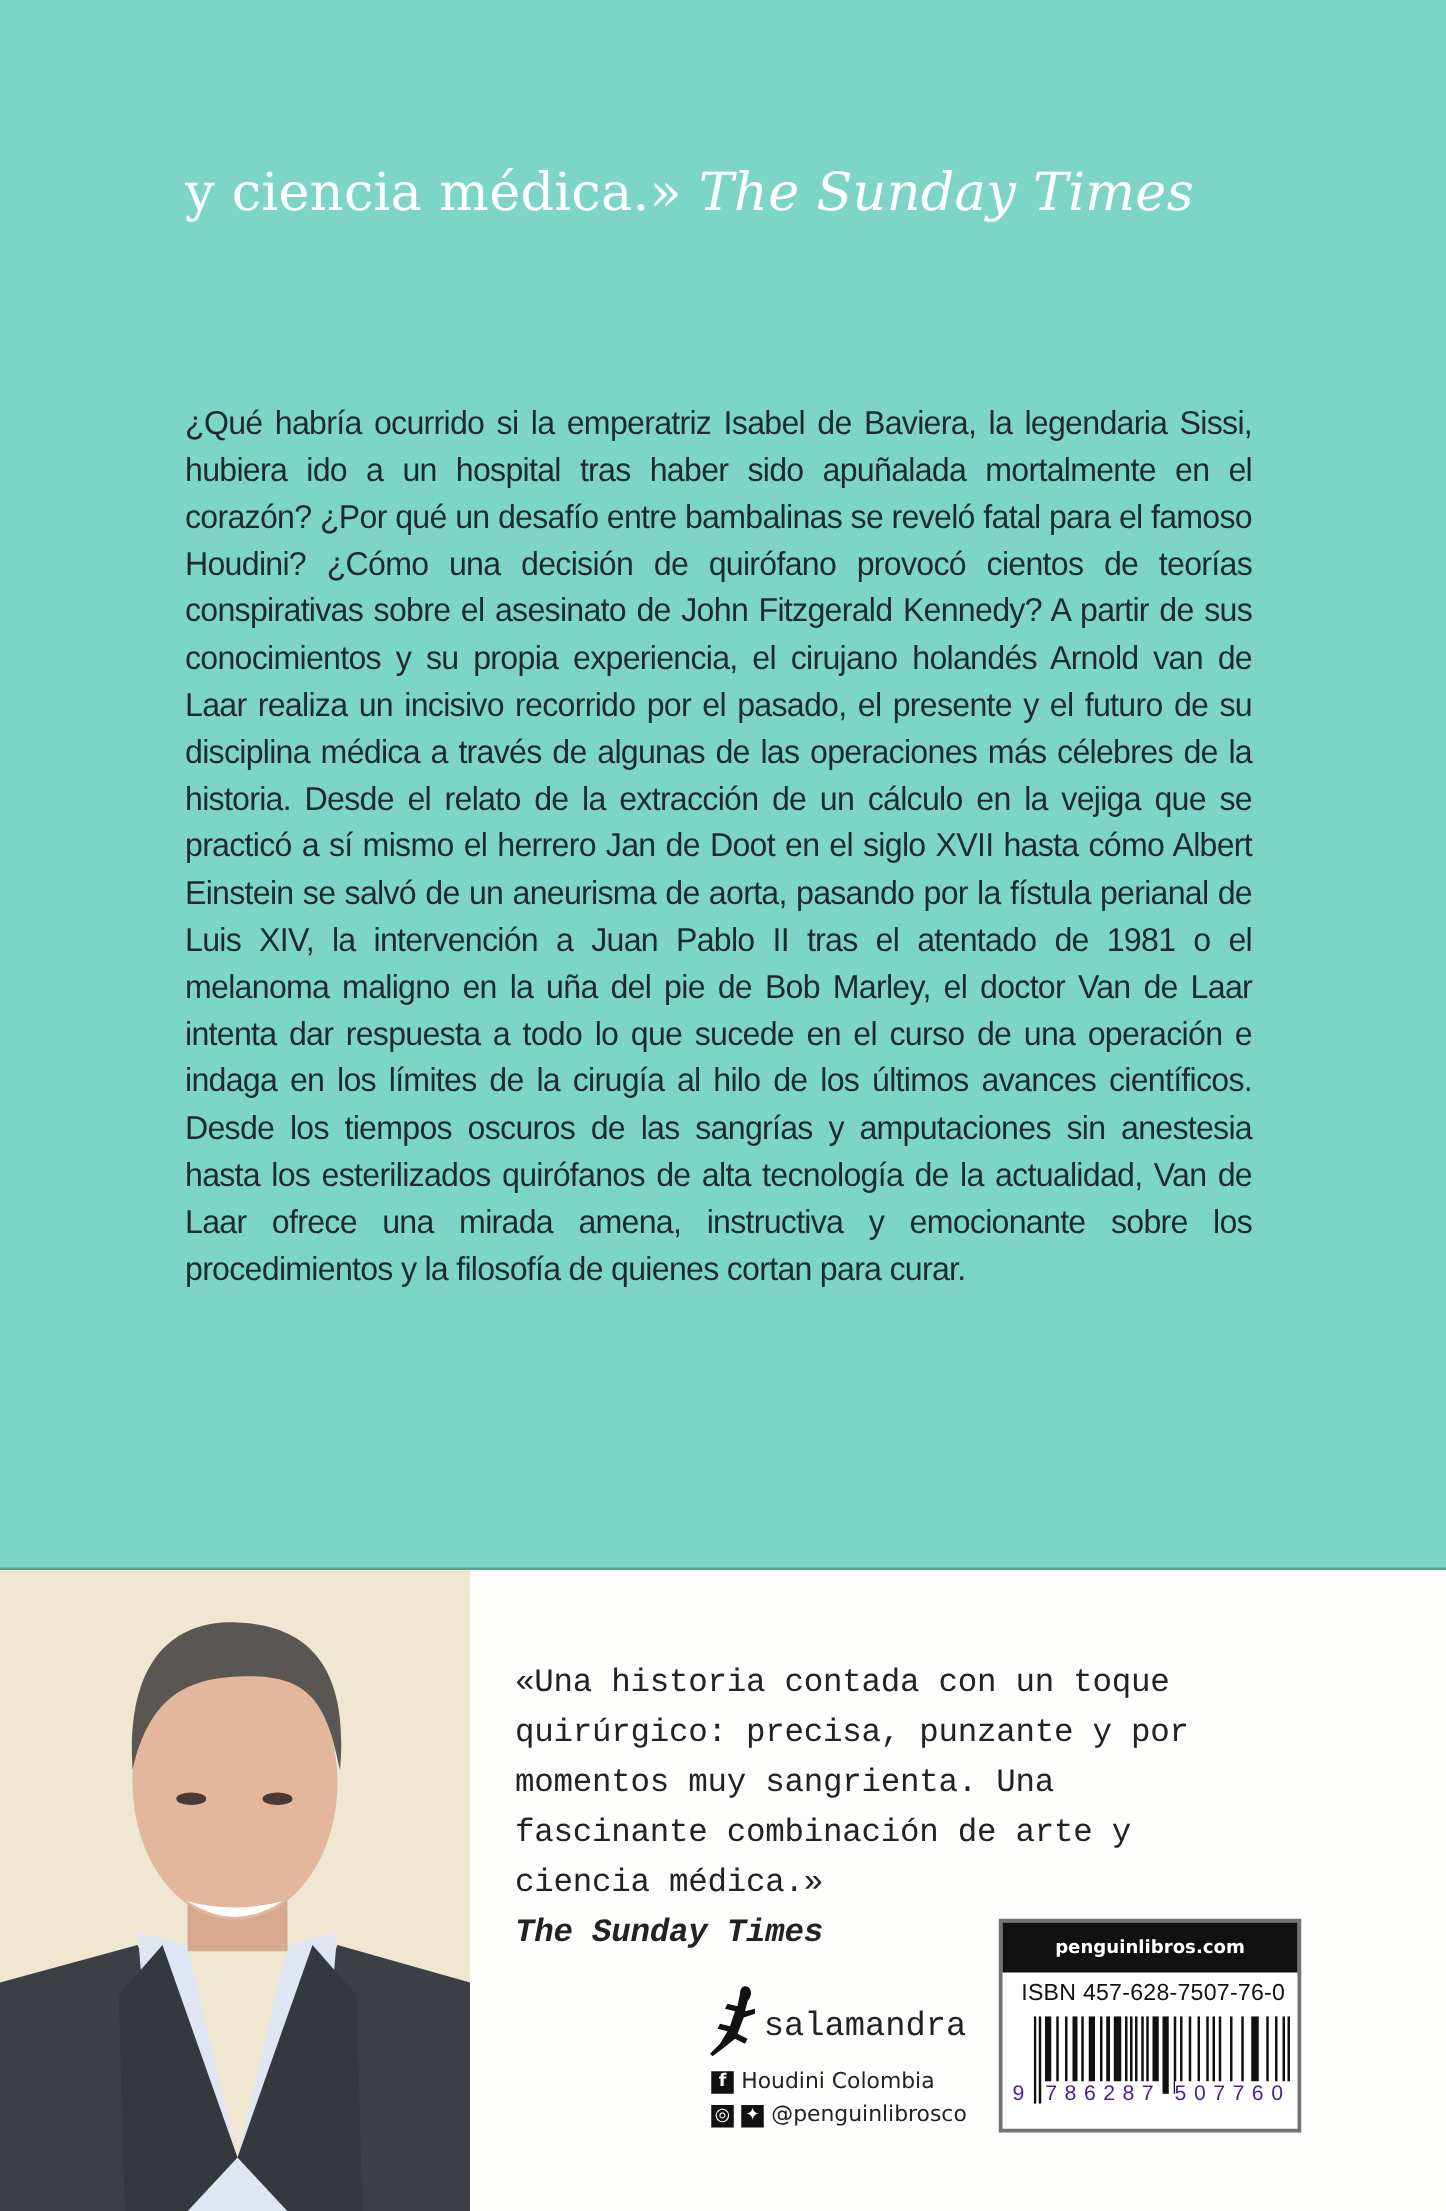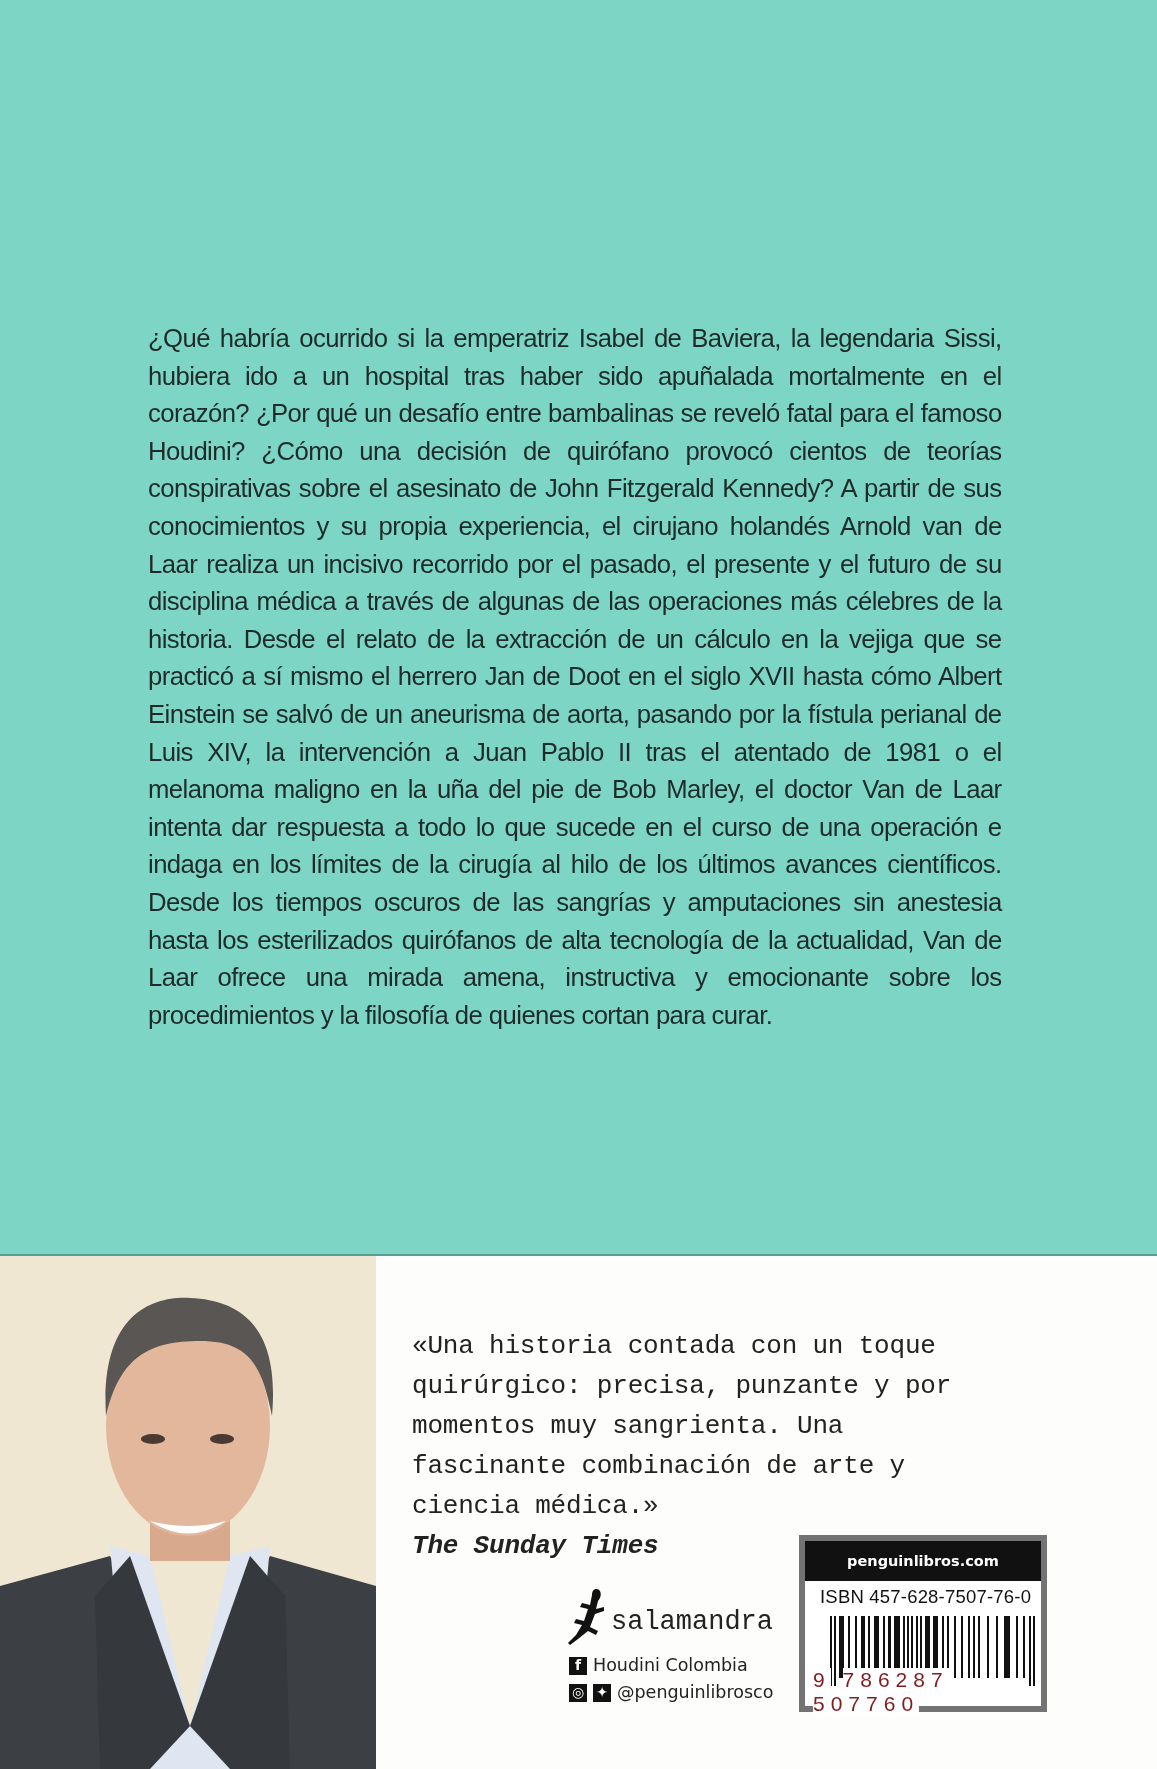--- a/index.html
+++ b/index.html
@@ -12,33 +12,34 @@
   .photo { position:absolute; left:0; top:1256px; width:376px; height:513px; overflow:hidden;
     background: linear-gradient(180deg,#f1ead6 0%,#ece3cd 60%,#e0d6bf 100%); }
   .bottom { position:absolute; left:376px; top:1256px; width:781px; height:513px; background:#fdfdfb; }
   .quote2 { position:absolute; left:412px; top:1326px; width:560px; font-family:Liberation Mono, monospace; font-size:26px; line-height:40px; color:#222; letter-spacing:-0.2px; }
   .quote2 .src { font-weight:bold; font-style:italic; display:block; }
   .logo { position:absolute; left:566px; top:1587px; width:240px; }
   .logo .name { position:absolute; left:45px; top:20px; font-family:Liberation Mono, monospace; font-size:27px; color:#222; }
   .social { position:absolute; left:569px; top:1652px; font-family:"DejaVu Sans",sans-serif; font-size:17.5px; color:#222; line-height:27px; }
   .social .row { display:flex; align-items:center; gap:4px; }
   .sq { display:inline-flex; width:18px; height:18px; background:#111; color:#fff; align-items:center; justify-content:center; font-weight:bold; font-size:14px; font-family:"DejaVu Sans",sans-serif; margin-right:2px; }
-  .isbnbox { position:absolute; left:799px; top:1535px; width:236px; height:165px; border:6px solid #737373; background:#fff; }
+  .isbnbox { position:absolute; left:799px; top:1535px; width:236px; height:165px; border:3px solid #737373; background:#fff; }
   .isbnbox .site { height:40px; background:#111; color:#fff; font-family:"DejaVu Sans",sans-serif; font-weight:bold; font-size:14.5px; display:flex; align-items:center; justify-content:center; }
   .isbnbox .isbn { font-family:"Liberation Sans",sans-serif; font-size:18.5px; color:#111; padding-left:15px; margin-top:5px; letter-spacing:0.2px; }
   .bars { position:absolute; left:25px; top:75px; width:205px; height:70px; }
-  .digits { position:absolute; left:8px; top:127px; width:225px; font-family:"Liberation Sans",sans-serif; font-size:21px; color:#7f1d1d; letter-spacing:6px; background:transparent; }
+  .digits { position:absolute; left:8px; top:127px; width:225px; font-family:"Liberation Sans",sans-serif; font-size:17px; color:#4c1d95; letter-spacing:6px; background:transparent; }
   .digits span { background:#fff; }
 </style>
 </head>
 <body>
 
 <div class="teal"></div>
 
 <div class="headline">
+  <div><span>y ciencia médica.» </span><span class="src">The Sunday Times</span></div>
 </div>
 
 <div class="body">
   <p>¿Qué habría ocurrido si la emperatriz Isabel de Baviera, la legendaria Sissi, hubiera ido a un hospital tras haber sido apuñalada mortalmente en el corazón? ¿Por qué un desafío entre bambalinas se reveló fatal para el famoso Houdini? ¿Cómo una decisión de quirófano provocó cientos de teorías conspirativas sobre el asesinato de John Fitzgerald Kennedy? A partir de sus conocimientos y su propia experiencia, el cirujano holandés Arnold van de Laar realiza un incisivo recorrido por el pasado, el presente y el futuro de su disciplina médica a través de algunas de las operaciones más célebres de la historia. Desde el relato de la extracción de un cálculo en la vejiga que se practicó a sí mismo el herrero Jan de Doot en el siglo XVII hasta cómo Albert Einstein se salvó de un aneurisma de aorta, pasando por la fístula perianal de Luis XIV, la intervención a Juan Pablo II tras el atentado de 1981 o el melanoma maligno en la uña del pie de Bob Marley, el doctor Van de Laar intenta dar respuesta a todo lo que sucede en el curso de una operación e indaga en los límites de la cirugía al hilo de los últimos avances científicos. Desde los tiempos oscuros de las sangrías y amputaciones sin anestesia hasta los esterilizados quirófanos de alta tecnología de la actualidad, Van de Laar ofrece una mirada amena, instructiva y emocionante sobre los procedimientos y la filosofía de quienes cortan para curar.</p>
 </div>
 
 <div class="photo">
   <svg width="376" height="513" viewBox="0 0 376 513">
     <rect width="376" height="513" fill="#efe7d2"></rect>
     <path d="M0 330 L110 300 L150 380 L190 470 L230 380 L270 300 L376 330 L376 513 L0 513 Z" fill="#3c3f44"></path>

